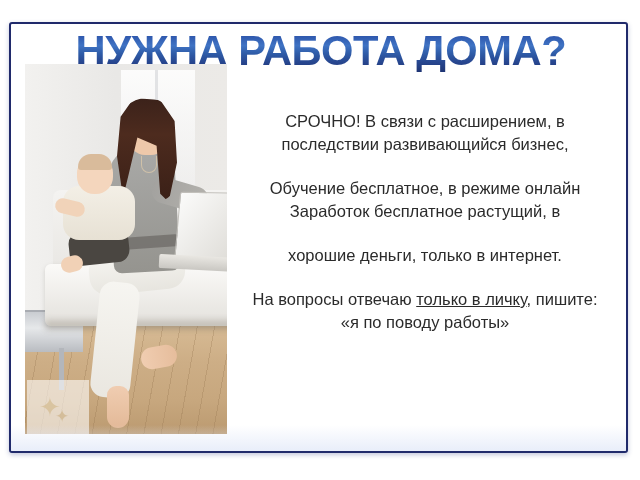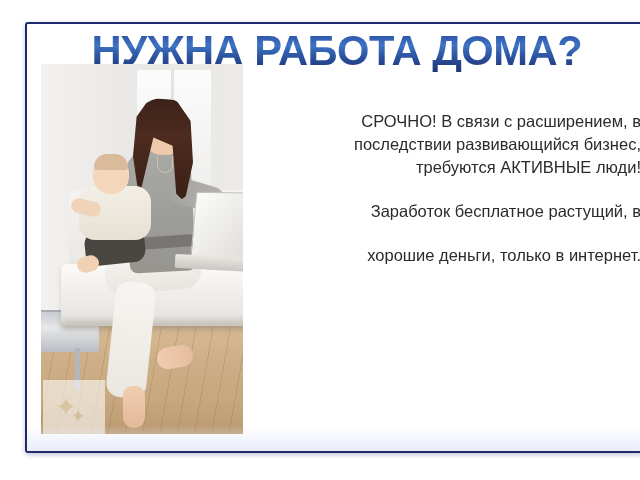--- a/index.html
+++ b/index.html
@@ -11,21 +11,21 @@
     width: 640px;
     height: 480px;
     overflow: hidden;
     font-family: "Liberation Sans", sans-serif;
     position: relative;
   }
 
   
   #ad-canvas {
     position: absolute;
-    left: 16px; top: 0;
+    left: 0; top: 0;
     width: 548px;
     height: 480px;
     background: #ffffff;
   }
 
   
   #ad-frame {
     position: absolute;
     left: 9px;
     top: 22px;
@@ -288,21 +288,21 @@
     line-height: 17px;
     font-family: "DejaVu Sans", sans-serif;
   }
 
   
   #copy {
     position: absolute;
     left: 214px;
     top: 86px;
     width: 400px;
-    text-align: right;
+    text-align: center;
     color: #2b2b2b;
     font-family: "Liberation Sans", sans-serif;
     font-size: 16.5px;
     line-height: 23px;
   }
   #copy .para { margin: 0 0 1px 0; }
   #copy .para + .para { margin-top: 21px; }
   #copy .line { display: block; white-space: nowrap; }
   #copy .u { text-decoration: underline; }
 </style>
@@ -357,30 +357,34 @@
       <div class="ph-watermark"></div>
       <div class="ph-watermark-star">✦</div>
       <div class="ph-watermark-star2">✦</div>
     </div>
 
     <div id="copy">
 
       <div class="para">
         <span class="line">СРОЧНО! В связи с расширением, в</span>
         <span class="line">последствии развивающийся бизнес,</span>
-        <span class="line">требуются АКТИВНЫЕ люди!</span>
       </div>
 
       <div class="para">
+        <span class="line">Обучение бесплатное, в режиме онлайн</span>
         <span class="line">Заработок бесплатное растущий, в</span>
       </div>
 
       <div class="para">
         <span class="line">хорошие деньги, только в интернет.</span>
       </div>
 
+      <div class="para">
+        <span class="line"><span>На вопросы отвечаю </span><span class="u">только в личку</span><span>, пишите:</span></span>
+        <span class="line">«я по поводу работы»</span>
+      </div>
 
     </div>
 
     <div id="frame-inner-glow"></div>
   </div>
 
 </div>
 
 </body></html>

